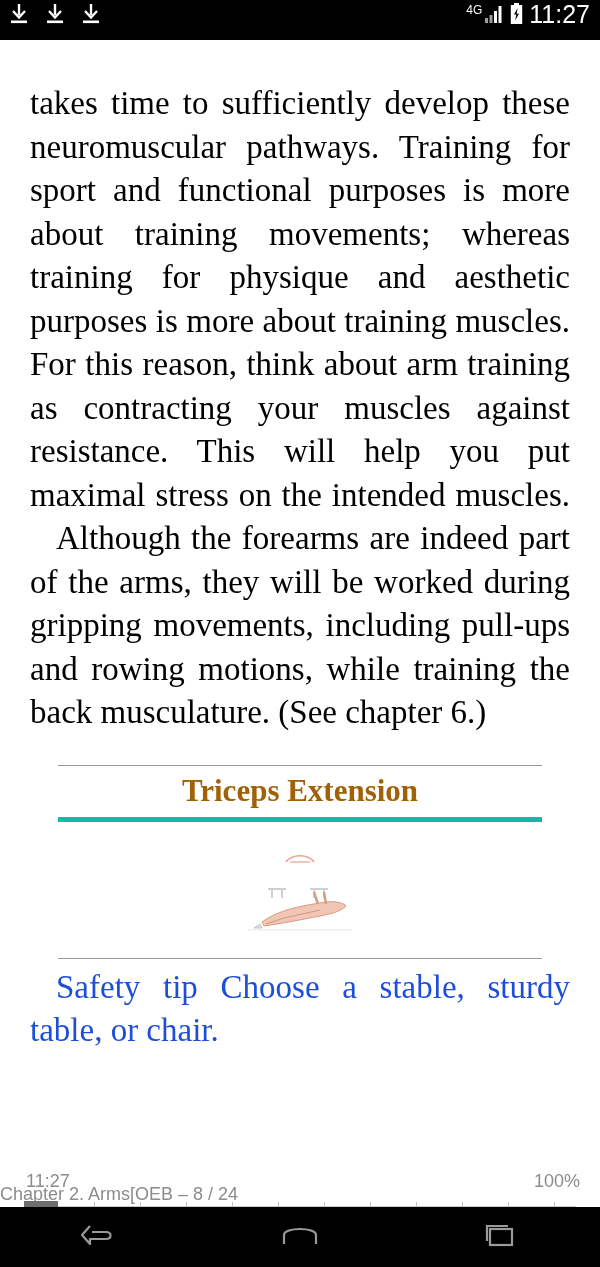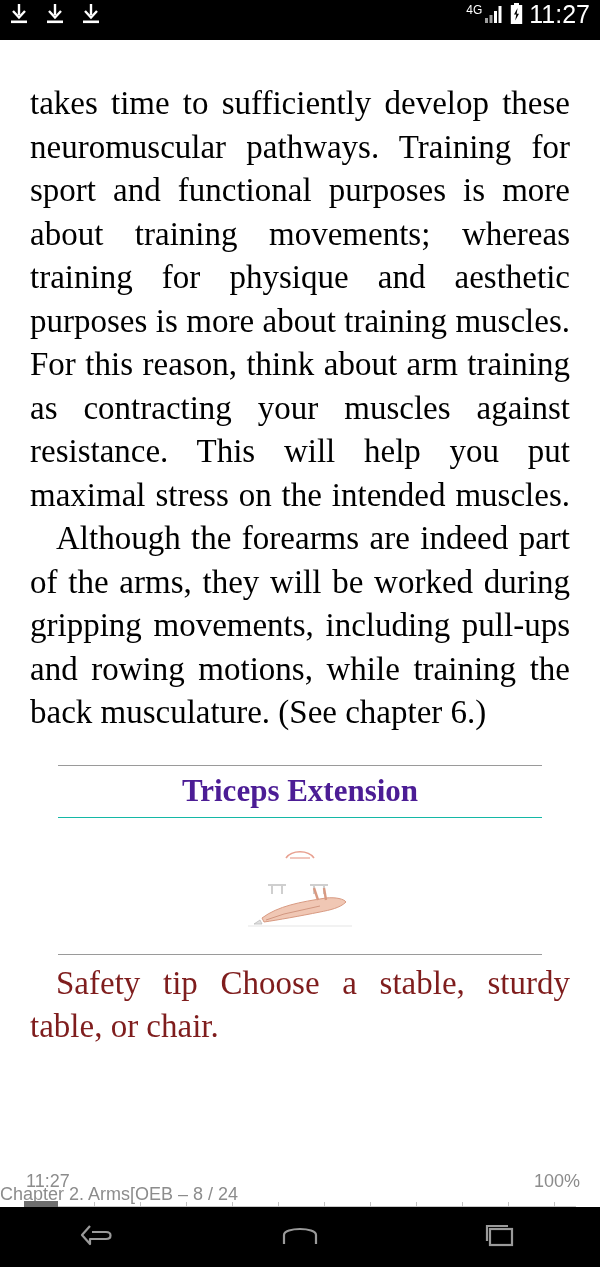--- a/index.html
+++ b/index.html
@@ -93,40 +93,40 @@
   }
   .section-rule-top {
     border-top: 1px solid #9a9a9a;
     margin: 30px 28px 0 28px;
   }
   .section-title {
     font-family: "Liberation Serif", serif;
     font-weight: bold;
     font-size: 31px;
     text-align: center;
-    color: #4c1d95;
+    color: #a16207;
     padding: 7px 0 8px 0;
-    border-bottom: 1px solid #14b8a6;
+    border-bottom: 5px solid #14b8a6;
     margin: 0 28px 0 28px;
   }
   .figure {
     height: 136px;
     margin: 0 28px;
     position: relative;
   }
   .figure svg { position:absolute; left:50%; top:18px; transform:translateX(-50%); }
   .figure-rule {
     border-top: 1px solid #9a9a9a;
     margin: 0 28px;
   }
   .tip {
     font-family: "Liberation Serif", serif;
     font-size: 33px;
     line-height: 43.5px;
-    color: #7f1d1d;
+    color: #1d4ed8;
     text-align: justify;
     text-align-last: left;
     text-indent: 26px;
     margin: 7px 0 0 0;
   }
 
   
   .footer {
     position: absolute;
     left: 0;

